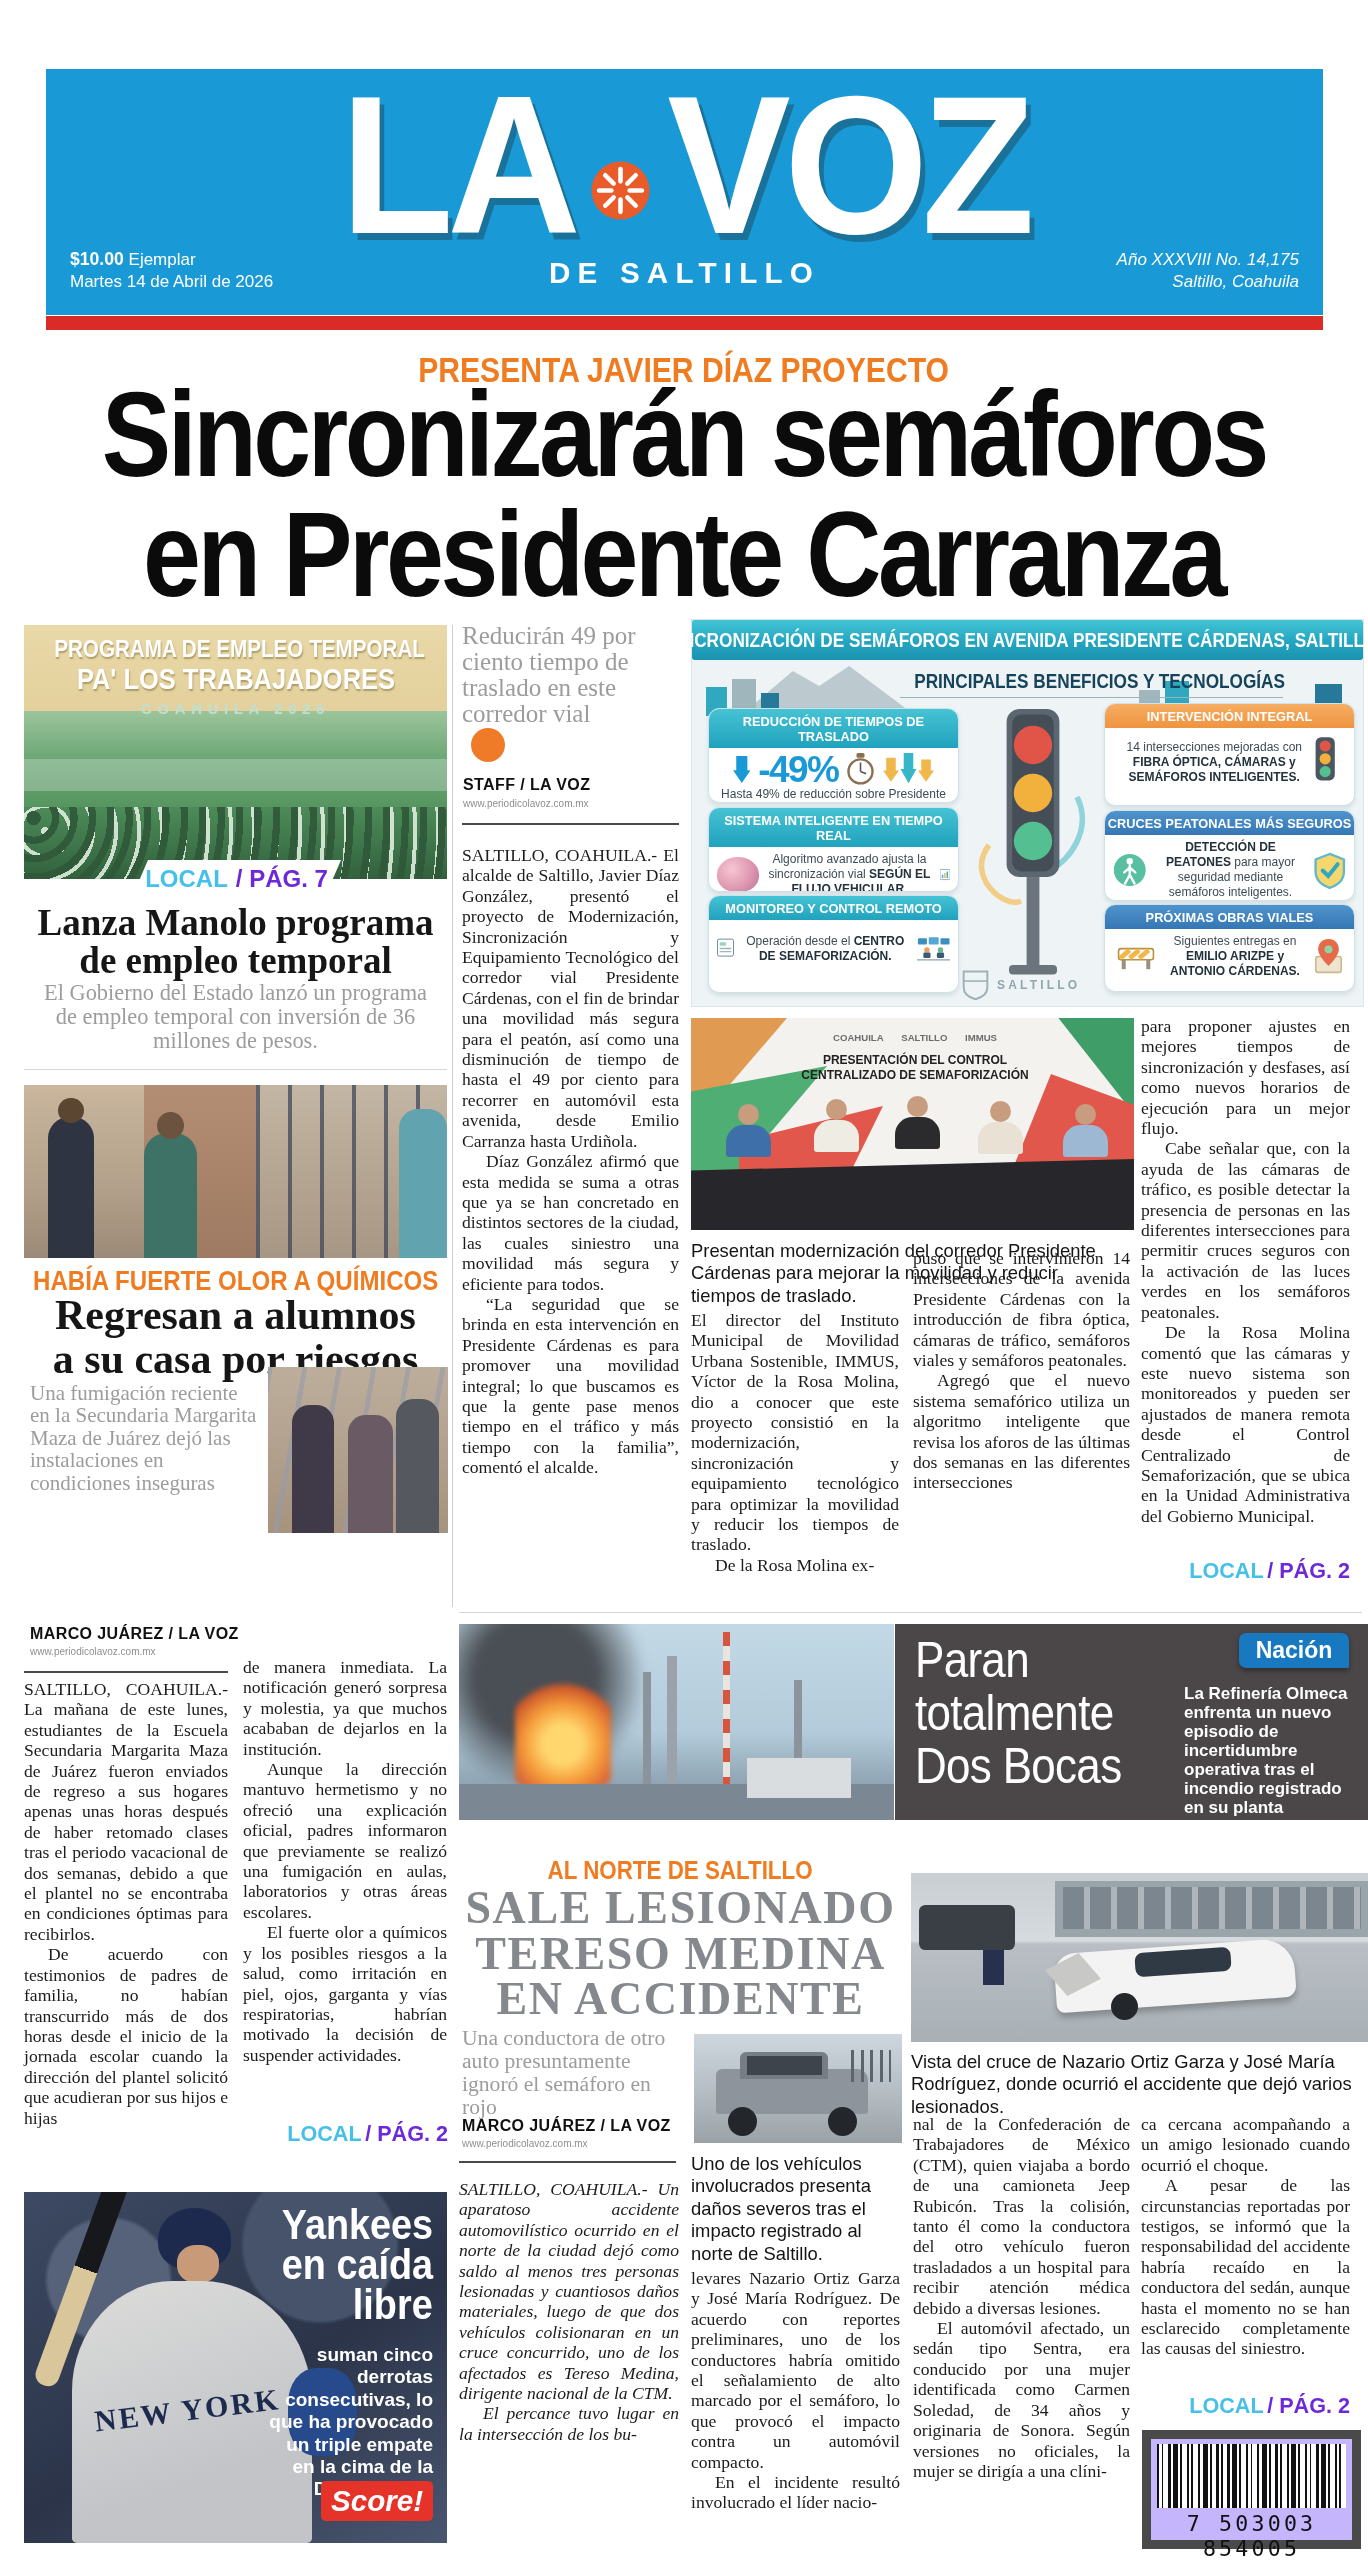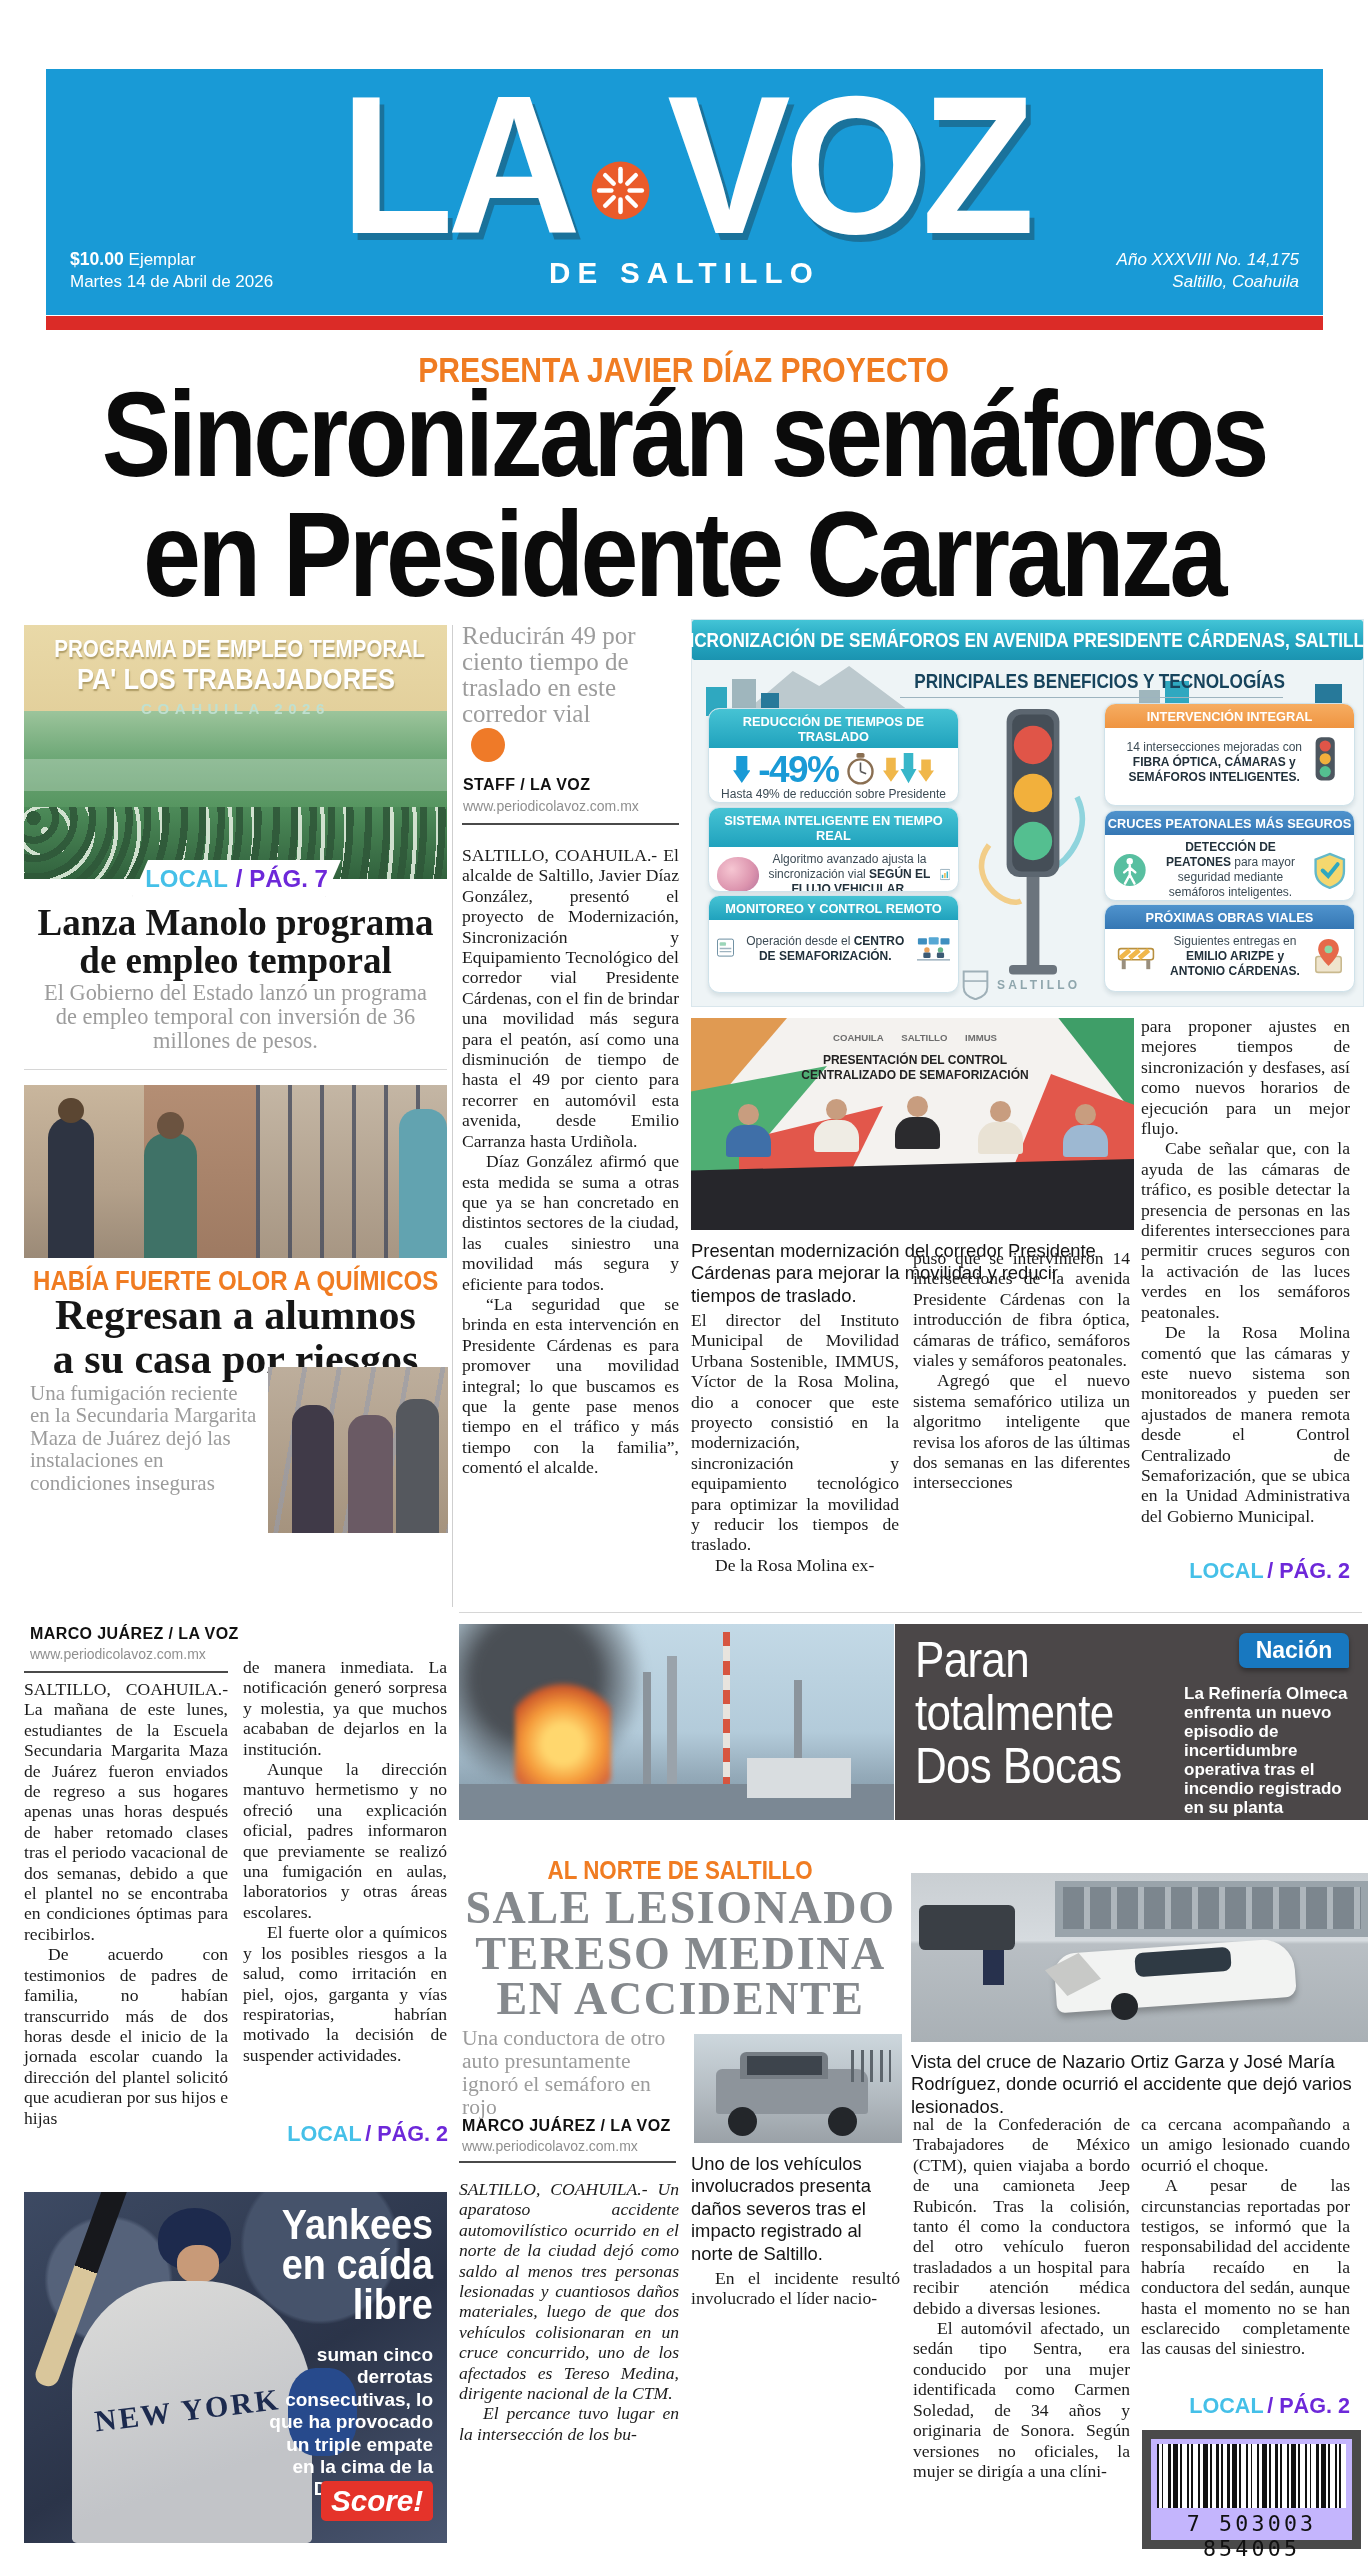--- a/index.html
+++ b/index.html
@@ -21,21 +21,21 @@
   .tagline{color:#fff;font-weight:bold;font-size:29.6px;letter-spacing:7.2px;}
   .mast-info{color:#fff;font-size:17px;line-height:21.6px;}
   .mast-info b{font-size:17.6px;}
 
   
   .kicker{color:#f07c22;font-weight:bold;}
   .lead-hl{font-weight:bold;font-size:121px;letter-spacing:-4px;color:#0b0b0b;line-height:118px;}
   .h-serif{font-family:"Liberation Serif",serif;font-weight:bold;color:#161616;}
   .deck{font-family:"Liberation Serif",serif;color:#9c9c9c;}
   .byline{font-weight:bold;font-size:16px;letter-spacing:0.4px;color:#101010;}
-  .url{font-size:14px;color:#8f8f8f;}
+  .url{font-size:10px;color:#8f8f8f;}
   .hrline{height:1.6px;background:#4a4a4a;}
   .vline{width:0.8px;background:#cfcfcf;}
   .hairline{height:0.8px;background:#d6d6d6;}
 
   .bcol{font-family:"Liberation Serif",serif;font-size:17.6px;line-height:20.4px;
         text-align:justify;color:#1b1b1b;}
   .bcol p{margin:0;}
   .bcol p.ind{text-indent:24px;}
 
   .tagrow{font-weight:bold;font-size:21.6px;white-space:nowrap;}
@@ -476,20 +476,21 @@
   <div class="abs" style="left:72px;top:48px;width:21px;height:64px;border-radius:9.6px 9.6px 0 0;background:#27314d;"></div>
   <div class="abs" style="left:8px;top:32px;width:96px;height:45px;border-radius:6.4px;background:#3a3f45;"></div>
 </div>
 <div class="abs caption" style="left:911px;top:2051px;width:451px;">Vista del cruce de Nazario Ortiz Garza y José María Rodríguez, donde ocurrió el accidente que dejó varios lesionados.</div>
 
 <div class="abs bcol" style="left:459px;top:2179px;width:220px;font-style:italic;">
   <p>SALTILLO, COAHUILA.- Un aparatoso accidente automovilístico ocurrido en el norte de la ciudad dejó como saldo al menos tres personas lesionadas y cuantiosos daños materiales, luego de que dos vehículos colisionaran en un cruce concurrido, uno de los afectados es Tereso Medina, dirigente nacional de la CTM.</p>
   <p class="ind">El percance tuvo lugar en la intersección de los bu-</p>
 </div>
 <div class="abs bcol" style="left:691px;top:2268px;width:209px;">
+  <p>levares Nazario Ortiz Garza y José María Rodríguez. De acuerdo con reportes preliminares, uno de los conductores habría omitido el señalamiento de alto marcado por el semáforo, lo que provocó el impacto contra un automóvil compacto.</p>
   <p class="ind">En el incidente resultó involucrado el líder nacio-</p>
 </div>
 <div class="abs bcol" style="left:913px;top:2114px;width:217px;">
   <p>nal de la Confederación de Trabajadores de México (CTM), quien viajaba a bordo de una camioneta Jeep Rubicón. Tras la colisión, tanto él como la conductora del otro vehículo fueron trasladados a un hospital para recibir atención médica debido a diversas lesiones.</p>
   <p class="ind">El automóvil afectado, un sedán tipo Sentra, era conducido por una mujer identificada como Carmen Soledad, de 34 años y originaria de Sonora. Según versiones no oficiales, la mujer se dirigía a una clíni-</p>
 </div>
 <div class="abs bcol" style="left:1141px;top:2114px;width:209px;">
   <p>ca cercana acompañando a un amigo lesionado cuando ocurrió el choque.</p>
   <p class="ind">A pesar de las circunstancias reportadas por testigos, se informó que la responsabilidad del accidente habría recaído en la conductora del sedán, aunque hasta el momento no se han esclarecido completamente las causas del siniestro.</p>
 </div>

